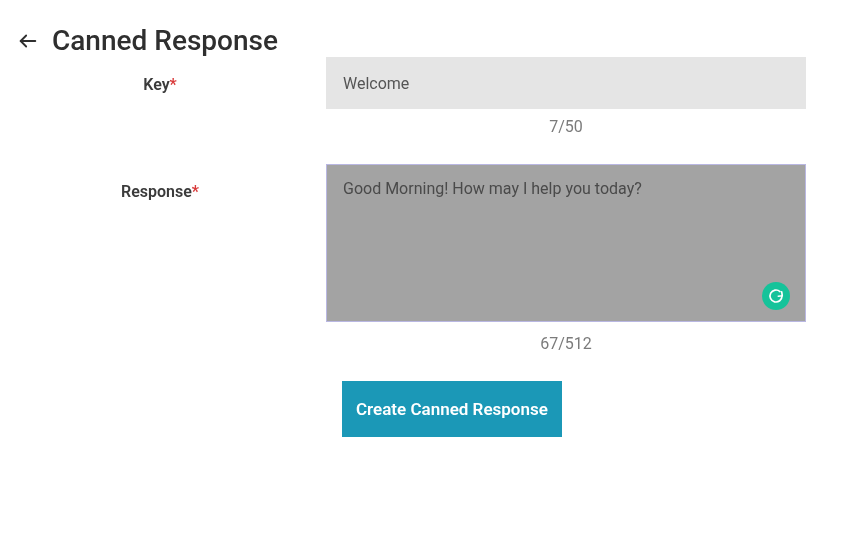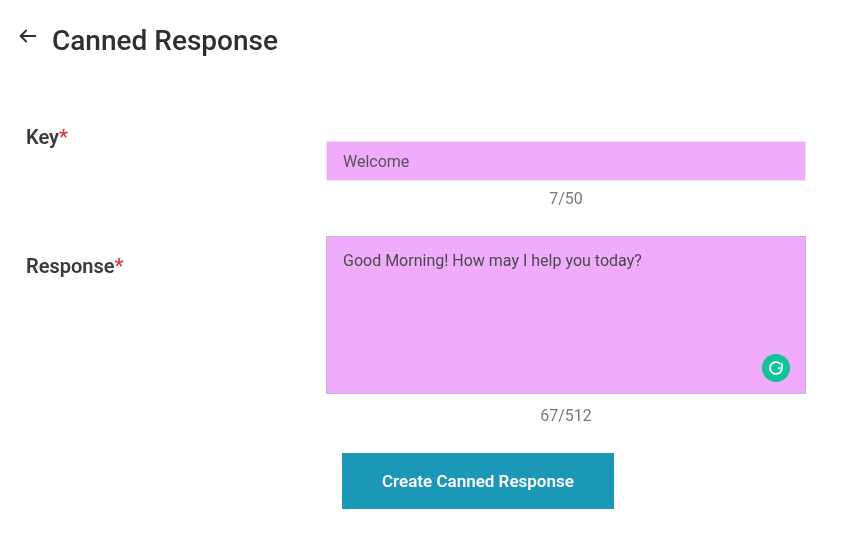--- a/index.html
+++ b/index.html
@@ -8,22 +8,22 @@
     height: 544px;
     font-family: -apple-system, BlinkMacSystemFont, "Segoe UI", Roboto, "Helvetica Neue", Arial, sans-serif;
     background: #fff;
     color: #2f2f2f;
   }
   .page {
     padding: 24px 40px 0 16px;
   }
   .header {
     display: flex;
+    align-items: center;
     gap: 12px;
-    margin-bottom: 50px;
   }
   .back {
     width: 24px;
     height: 24px;
     display: flex;
     align-items: center;
     justify-content: center;
     cursor: pointer;
     color: #2f2f2f;
   }
@@ -35,51 +35,50 @@
   .form {
     padding-left: 10px;
   }
   .row {
     display: flex;
     align-items: flex-start;
     margin-bottom: 28px;
   }
   .label-col {
     width: 300px;
-    text-align: left;
+    text-align: center;
     padding-right: 32px;
     padding-top: 18px;
-    font-size: 20px;
+    font-size: 16px;
     font-weight: 600;
     color: #3b3b3b;
   }
   .req { color: #d93939; }
   .field-col {
     flex: 1;
     max-width: 480px;
   }
   .input {
     width: 100%;
-    height: 40px;
-    background: #f0abfc;
+    height: 52px;
+    background: #e5e5e5;
     border: 1px solid #e5e5e5;
     padding: 0 16px;
     font-size: 16px;
     color: #555;
     font-family: inherit;
-    margin-top: 34px;
   }
   .textarea-wrap {
     position: relative;
     width: 100%;
   }
   .textarea {
     width: 100%;
     height: 158px;
-    background: #f0abfc;
+    background: #a3a3a3;
     border: 1px solid #b9b7e2;
     padding: 14px 16px;
     font-size: 16px;
     color: #4a4a4a;
     font-family: inherit;
     resize: none;
   }
   .counter {
     text-align: center;
     color: #7b7b7b;
@@ -99,21 +98,21 @@
     justify-content: center;
   }
   .button-row {
     padding-left: 316px;
     margin-top: 22px;
   }
   .submit {
     background: #1b98b7;
     color: #fff;
     border: none;
-    padding: 18px 40px;
+    padding: 18px 14px;
     font-size: 17px;
     font-weight: 600;
     cursor: pointer;
     font-family: inherit;
   }
 </style>
 </head>
 <body>
 
 <div class="page">

